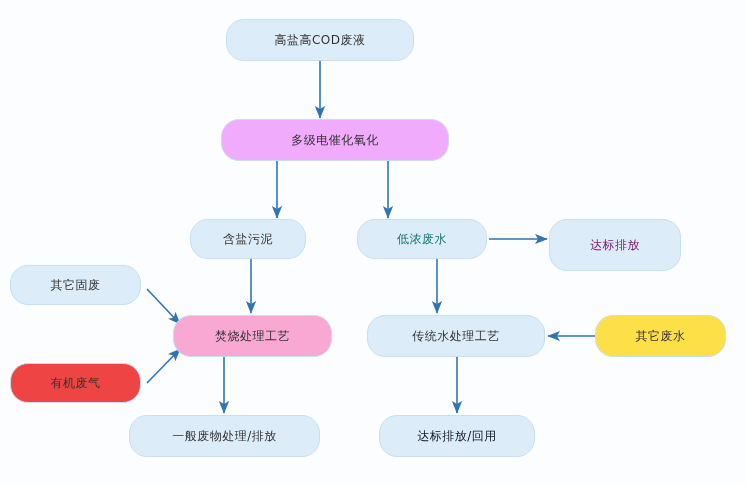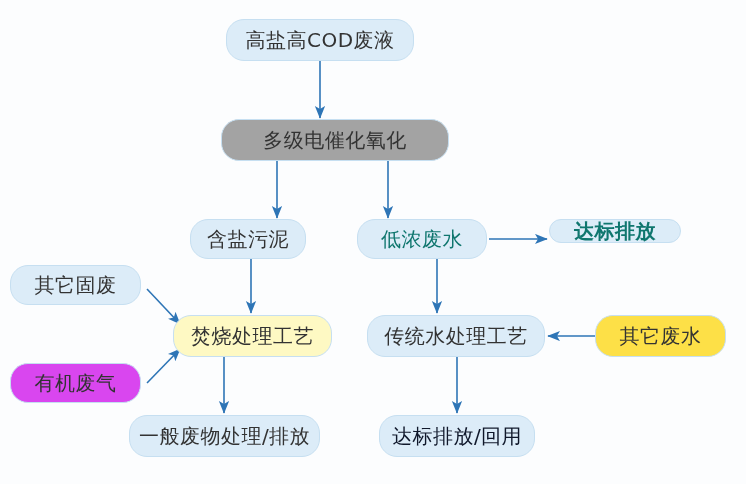--- a/index.html
+++ b/index.html
@@ -28,21 +28,21 @@
   .node {
     position: absolute;
     box-sizing: border-box;
     display: flex;
     align-items: center;
     justify-content: center;
     background: #dcecf8;
     border: 1px solid #c6dff1;
     border-radius: 18px;
     color: #333333;
-    font-size: 20px;
+    font-size: 12px;
     line-height: 1.2;
     letter-spacing: 0.5px;
     white-space: nowrap;
     box-shadow: 0 0 0 0 rgba(0,0,0,0);
   }
   .node-label {
     display: block;
   }
 </style>
 </head>
@@ -64,39 +64,39 @@
       <line x1="147" y1="289" x2="180" y2="324" stroke="#2e75b6" stroke-width="1.6" marker-end="url(#arrowhead)"></line>
       <line x1="147" y1="383" x2="180" y2="349" stroke="#2e75b6" stroke-width="1.6" marker-end="url(#arrowhead)"></line>
       <line x1="601" y1="336" x2="548" y2="336" stroke="#2e75b6" stroke-width="1.6" marker-end="url(#arrowhead)"></line>
       <line x1="224" y1="357" x2="224" y2="413" stroke="#2e75b6" stroke-width="1.6" marker-end="url(#arrowhead)"></line>
       <line x1="457" y1="357" x2="457" y2="413" stroke="#2e75b6" stroke-width="1.6" marker-end="url(#arrowhead)"></line>
     </svg>
   <div id="nodes">
       <div class="node" style="left: 226px; top: 19px; width: 188px; height: 42px; background: rgb(220, 236, 248); border-color: rgb(198, 223, 241); color: rgb(51, 51, 51);">
         <span class="node-label">高盐高COD废液</span>
       </div>
-      <div class="node" style="left: 221px; top: 119px; width: 228px; height: 42px; background: #a3a3a3; border-color: rgb(198, 223, 241); color: rgb(51, 51, 51);">
+      <div class="node" style="left: 221px; top: 119px; width: 228px; height: 42px; background: #f0abfc; border-color: rgb(198, 223, 241); color: rgb(51, 51, 51);">
         <span class="node-label">多级电催化氧化</span>
       </div>
       <div class="node" style="left: 190px; top: 219px; width: 116px; height: 40px; background: rgb(220, 236, 248); border-color: rgb(198, 223, 241); color: rgb(51, 51, 51);">
         <span class="node-label">含盐污泥</span>
       </div>
       <div class="node" style="left: 357px; top: 219px; width: 130px; height: 40px; background: rgb(220, 236, 248); border-color: rgb(198, 223, 241); color: #0f766e;">
         <span class="node-label">低浓废水</span>
       </div>
-      <div class="node" style="left: 549px; top: 219px; width: 132px; height: 24px; background: rgb(220, 236, 248); border-color: rgb(198, 223, 241); color: #0f766e; font-weight: bold;">
+      <div class="node" style="left: 549px; top: 219px; width: 132px; height: 52px; background: rgb(220, 236, 248); border-color: rgb(198, 223, 241); color: #701a75;">
         <span class="node-label">达标排放</span>
       </div>
       <div class="node" style="left: 10px; top: 265px; width: 131px; height: 40px; background: rgb(220, 236, 248); border-color: rgb(198, 223, 241); color: rgb(51, 51, 51); font-family: Liberation Serif, serif;">
         <span class="node-label">其它固废</span>
       </div>
-      <div class="node" style="left: 10px; top: 363px; width: 131px; height: 40px; background: #d946ef; border-color: rgb(198, 223, 241); color: rgb(51, 51, 51);">
+      <div class="node" style="left: 10px; top: 363px; width: 131px; height: 40px; background: #ef4444; border-color: rgb(198, 223, 241); color: rgb(51, 51, 51);">
         <span class="node-label">有机废气</span>
       </div>
-      <div class="node" style="left: 173px; top: 315px; width: 159px; height: 42px; background: #fef9c3; border-color: rgb(198, 223, 241); color: rgb(51, 51, 51);">
+      <div class="node" style="left: 173px; top: 315px; width: 159px; height: 42px; background: #f9a8d4; border-color: rgb(198, 223, 241); color: rgb(51, 51, 51);">
         <span class="node-label">焚烧处理工艺</span>
       </div>
       <div class="node" style="left: 367px; top: 315px; width: 178px; height: 42px; background: rgb(220, 236, 248); border-color: rgb(198, 223, 241); color: rgb(51, 51, 51); text-align: center;">
         <span class="node-label">传统水处理工艺</span>
       </div>
       <div class="node" style="left: 595px; top: 315px; width: 131px; height: 42px; background: #fde047; border-color: rgb(198, 223, 241); color: rgb(51, 51, 51);">
         <span class="node-label">其它废水</span>
       </div>
       <div class="node" style="left: 129px; top: 415px; width: 191px; height: 42px; background: rgb(220, 236, 248); border-color: rgb(198, 223, 241); color: rgb(51, 51, 51);">
         <span class="node-label">一般废物处理/排放</span>

